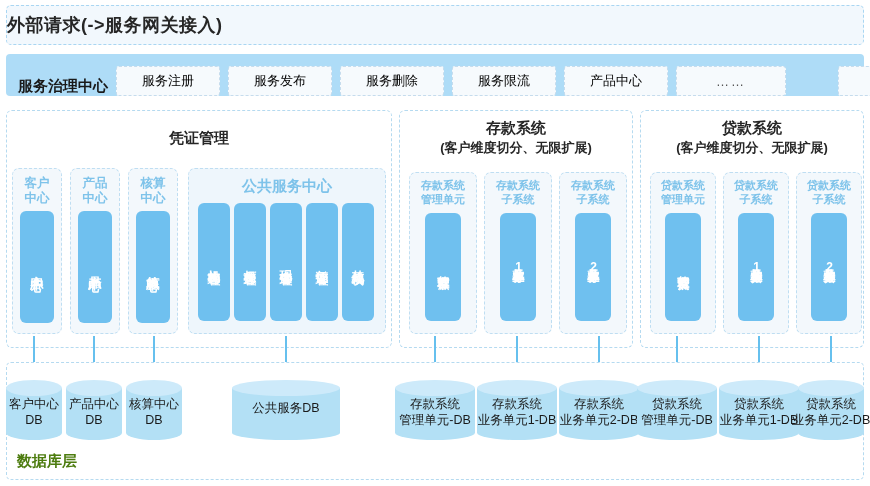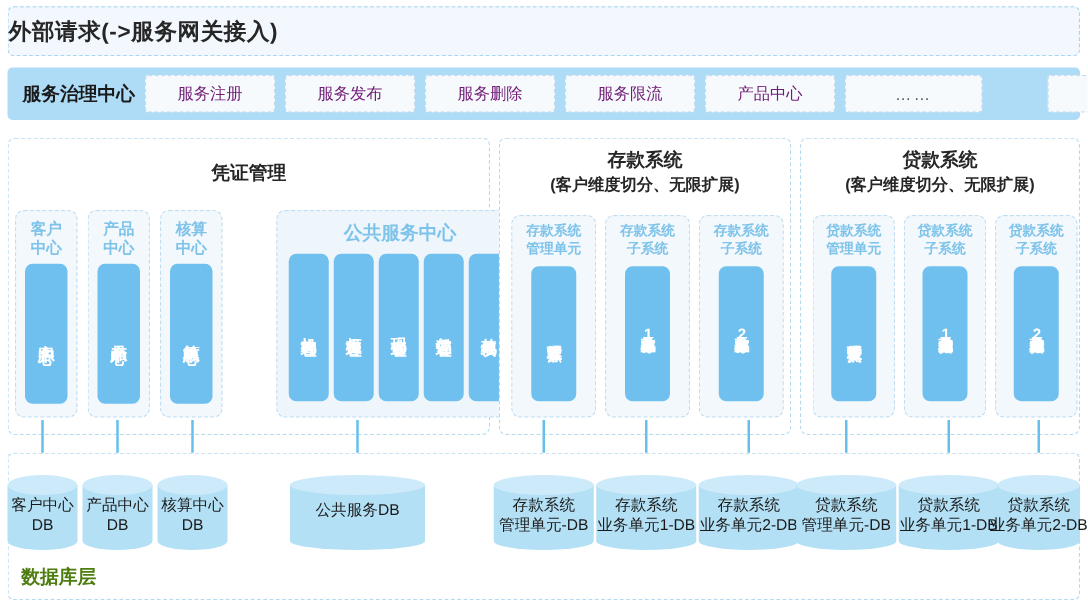--- a/index.html
+++ b/index.html
@@ -26,32 +26,32 @@
   }
   .top-bar .t{
     font-size:18px;font-weight:bold;color:#262626;letter-spacing:.5px;
   }
 
   
   .gov-bar{
     left:6px;top:54px;width:858px;height:42px;
     background:#aedcf7;
     border-radius:4px;
-    display:flex;align-items:center;
+    display:flex;align-items:flex-end;
   }
   .gov-title{
     margin-left:12px;font-size:15px;font-weight:bold;color:#1a1a1a;
     white-space:nowrap;
   }
   .gov-btns{display:flex;align-items:center;margin-left:8px;}
   .gov-btn{
     height:28px;min-width:82px;padding:0 10px;margin-right:8px;
     background:#f6fafd;border:1px dashed #c6dced;border-radius:3px;
     display:flex;align-items:center;justify-content:center;
-    font-size:13px;color:#701a75;white-space:nowrap;
+    font-size:13px;color:#000000;white-space:nowrap;
   }
   .gov-btn.ellipsis{min-width:88px;letter-spacing:2px;color:#555;}
   .gov-btn.drs{min-width:100px;margin-left:44px;font-size:14px;}
 
   
   .group{
     border:1px dashed #b5daf0;
     border-radius:6px;
     background:#ffffff;
   }
@@ -103,21 +103,21 @@
   .vtext.sm{font-size:12px;letter-spacing:0px;line-height:13px;}
   .vtext.two{
     writing-mode:vertical-rl;text-orientation:upright;
     font-size:12.5px;line-height:16px;white-space:normal;height:100%;
     display:flex;align-items:center;justify-content:center;
   }
 
   
   .psc{
     position:absolute;left:188px;top:168px;width:196px;height:164px;
-    background:#eef6fc;border:1px dashed #bfdef2;border-radius:7px;margin-left:33px;
+    background:#eef6fc;border:1px dashed #bfdef2;border-radius:7px;
   }
   .psc-title{
     position:absolute;top:8px;left:0;width:100%;text-align:center;
     font-size:15px;font-weight:bold;color:#7ec3ea;
   }
 
   
   .db-layer{
     left:6px;top:362px;width:858px;height:118px;
     border:1px dashed #b5daf0;border-radius:5px;background:#ffffff;

